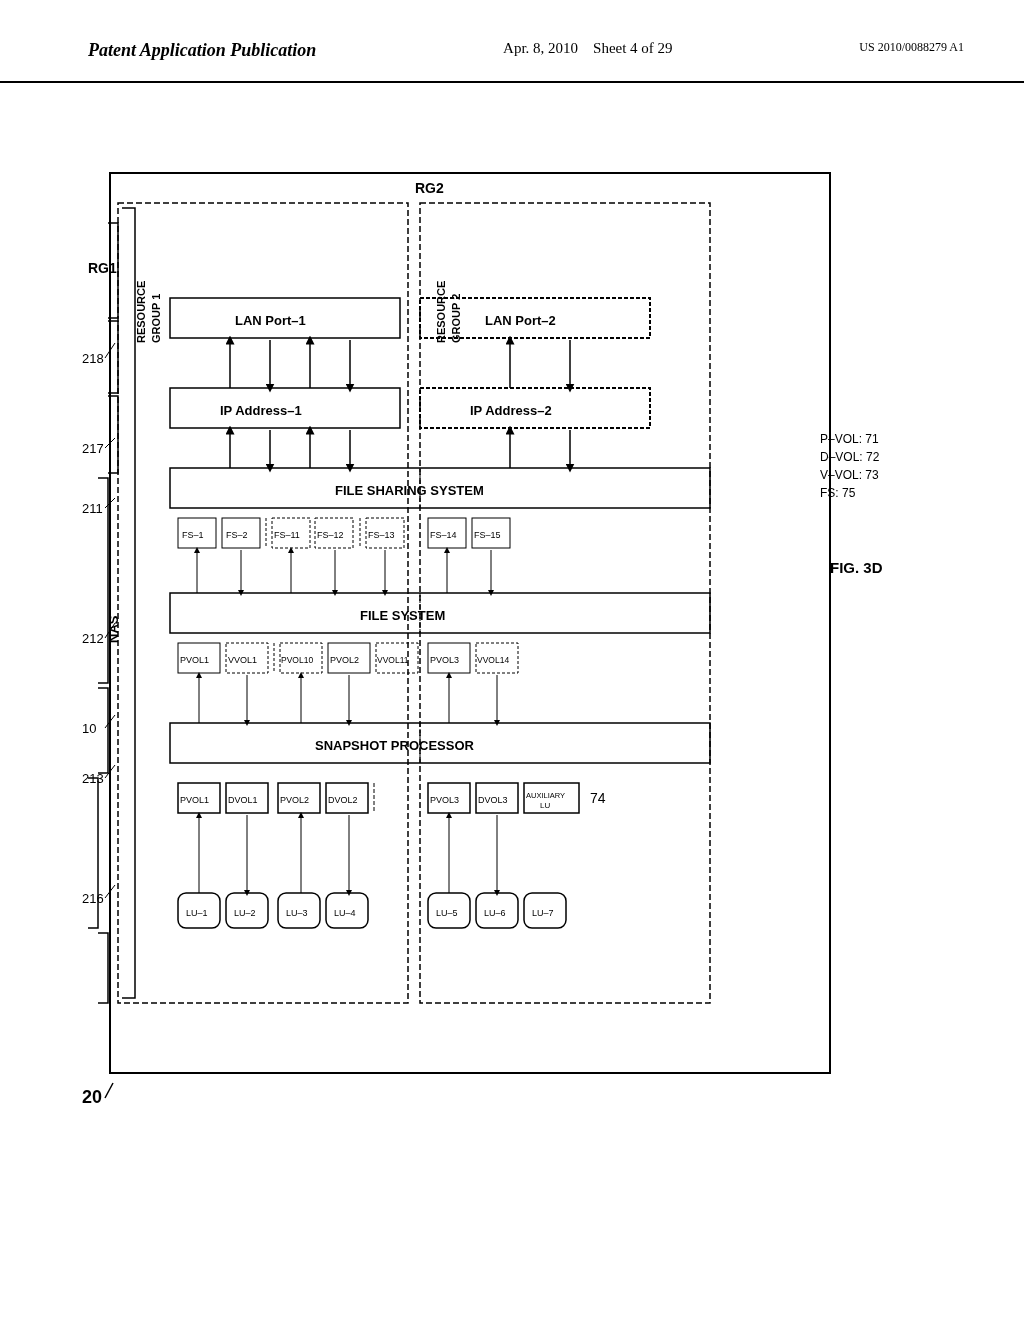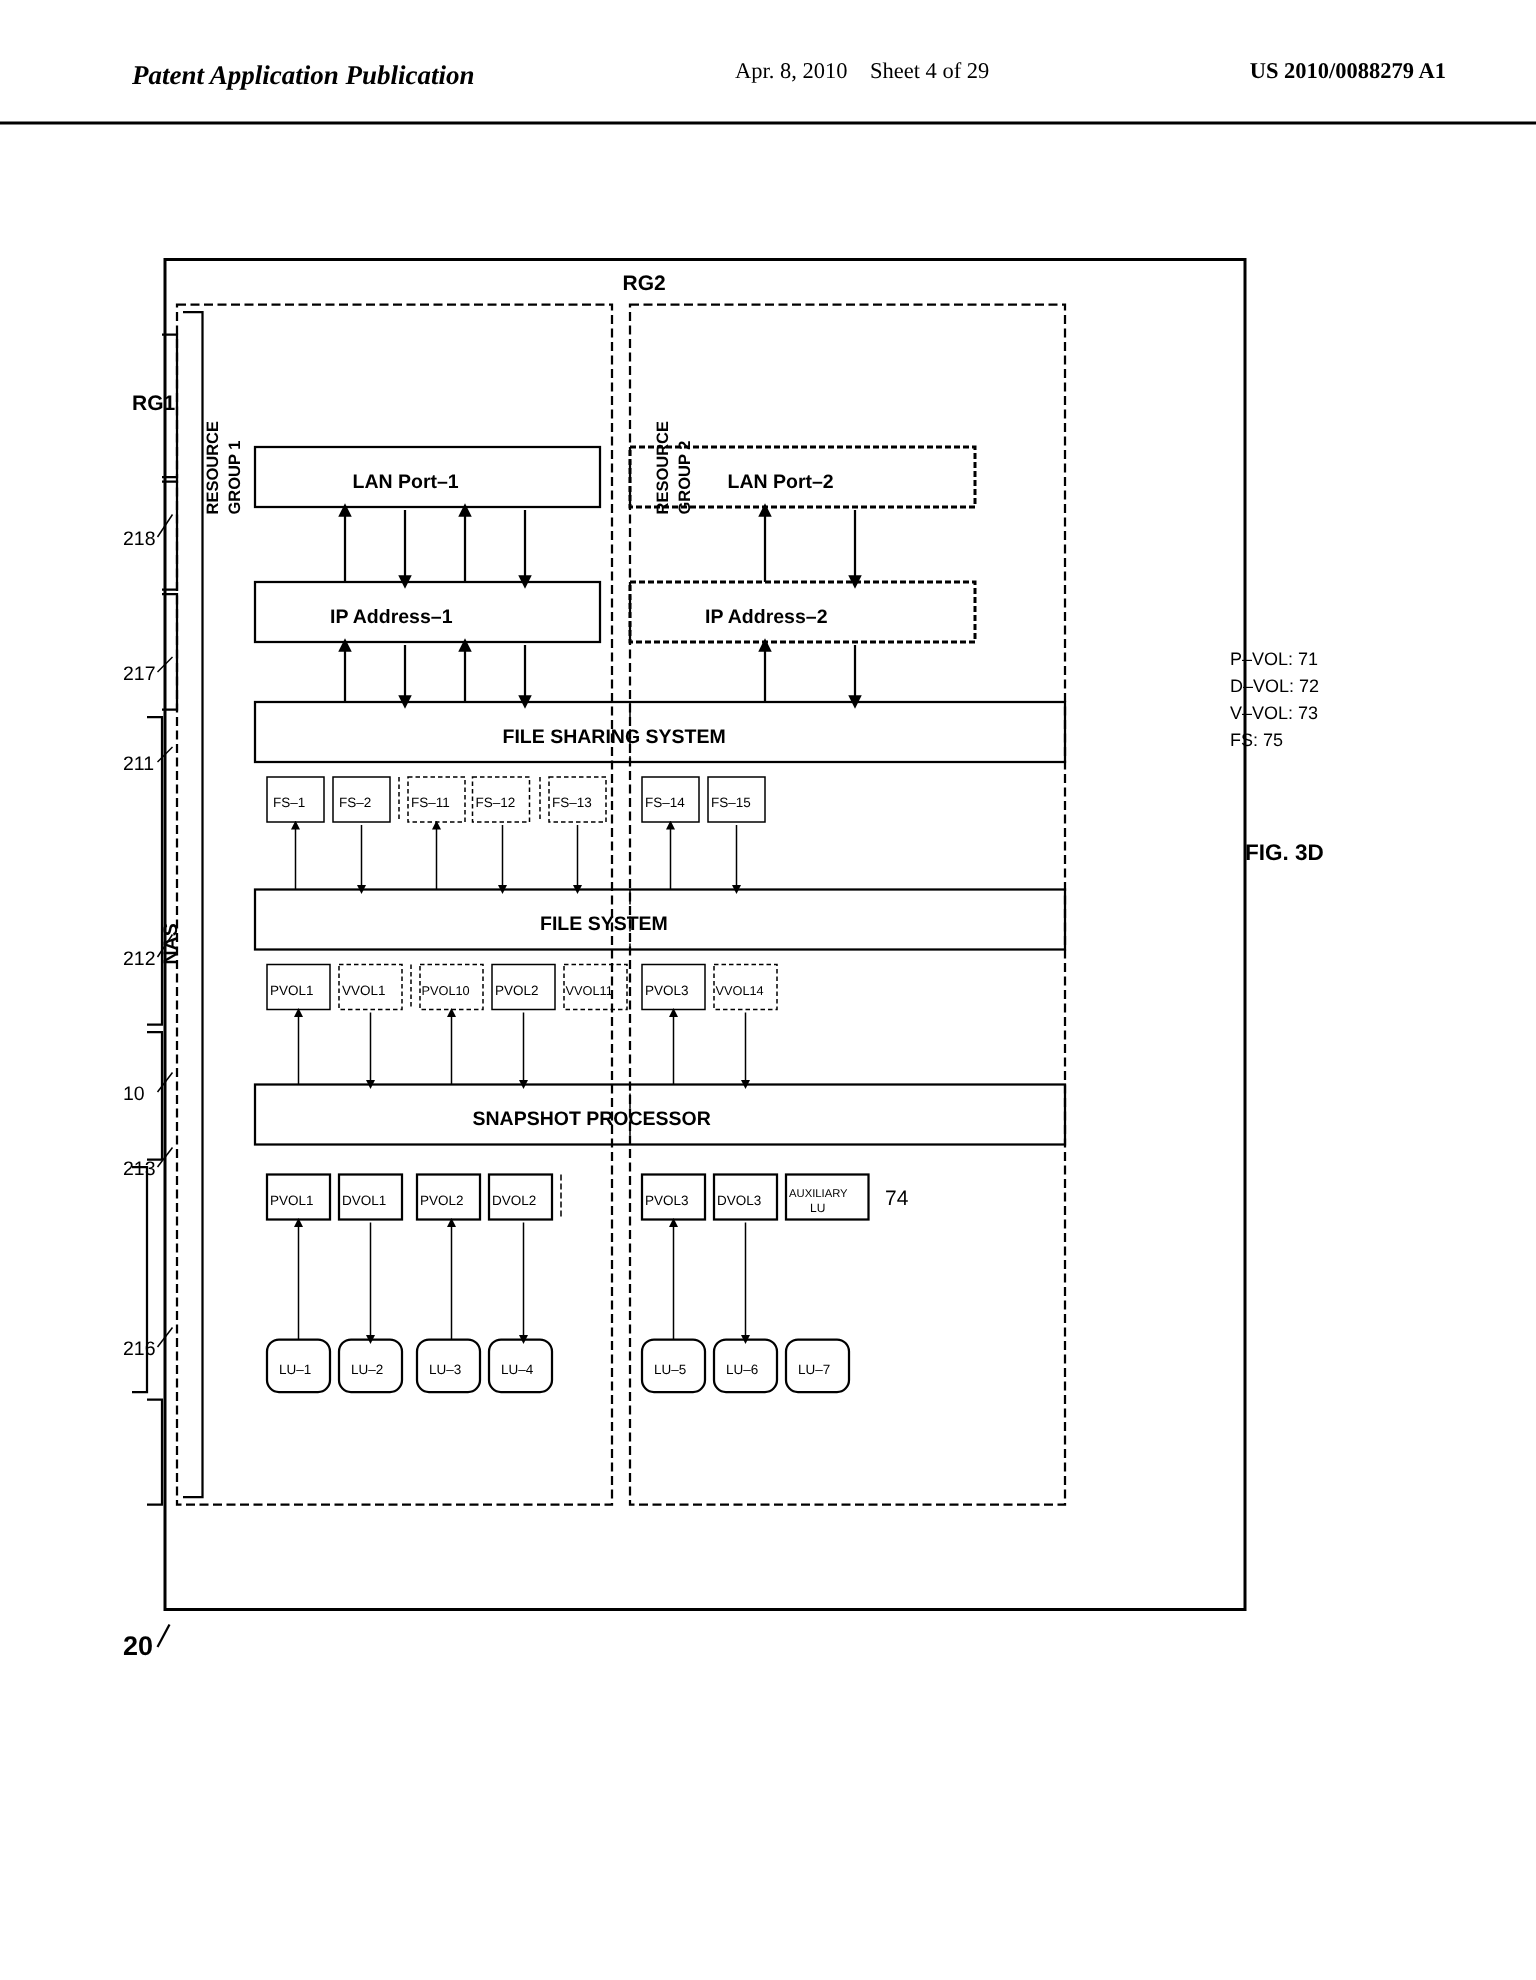--- a/index.html
+++ b/index.html
@@ -24,22 +24,22 @@
       font-weight: bold;
       font-size: 18px;
       font-style: italic;
       margin-left: 28px;
     }
     .header-center {
       font-size: 15px;
       text-align: center;
     }
     .header-right {
-      font-size: 15px;
-      font-weight: bold;
+      font-size: 12px;
+      font-weight: normal;
     }
 
     
     .diagram-area {
       position: relative;
       width: 100%;
       height: 1180px;
     }
 
     

